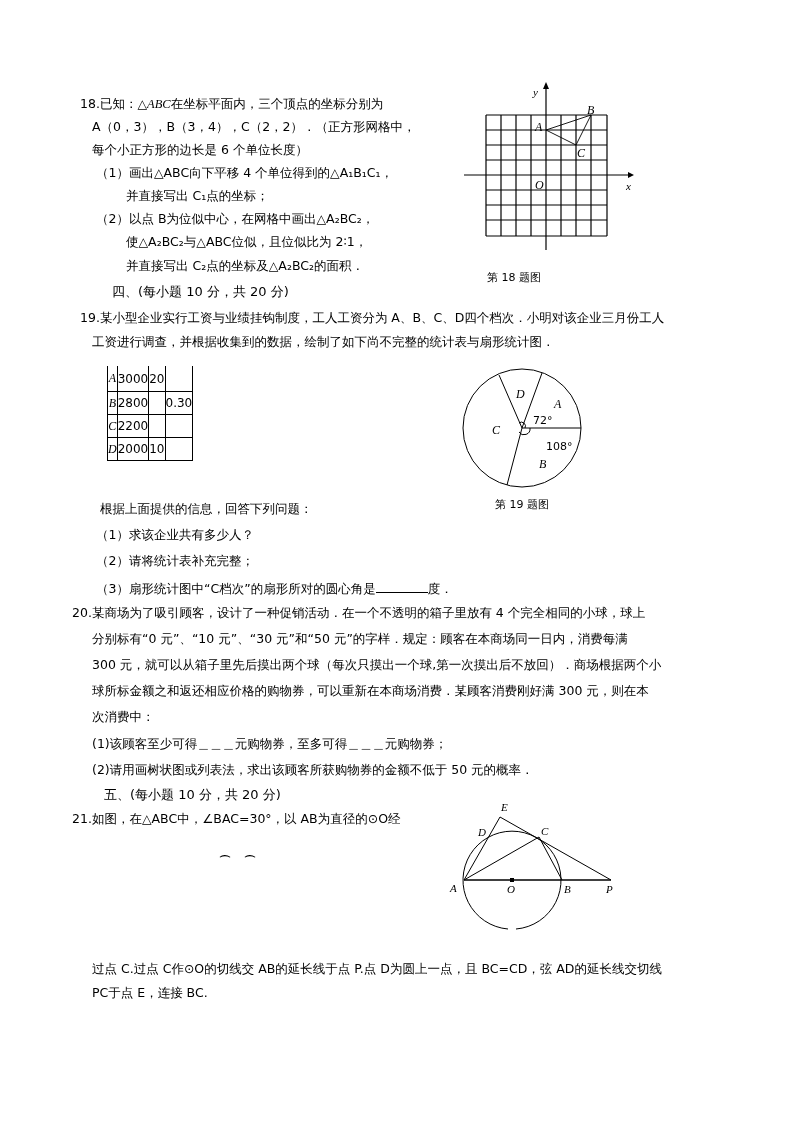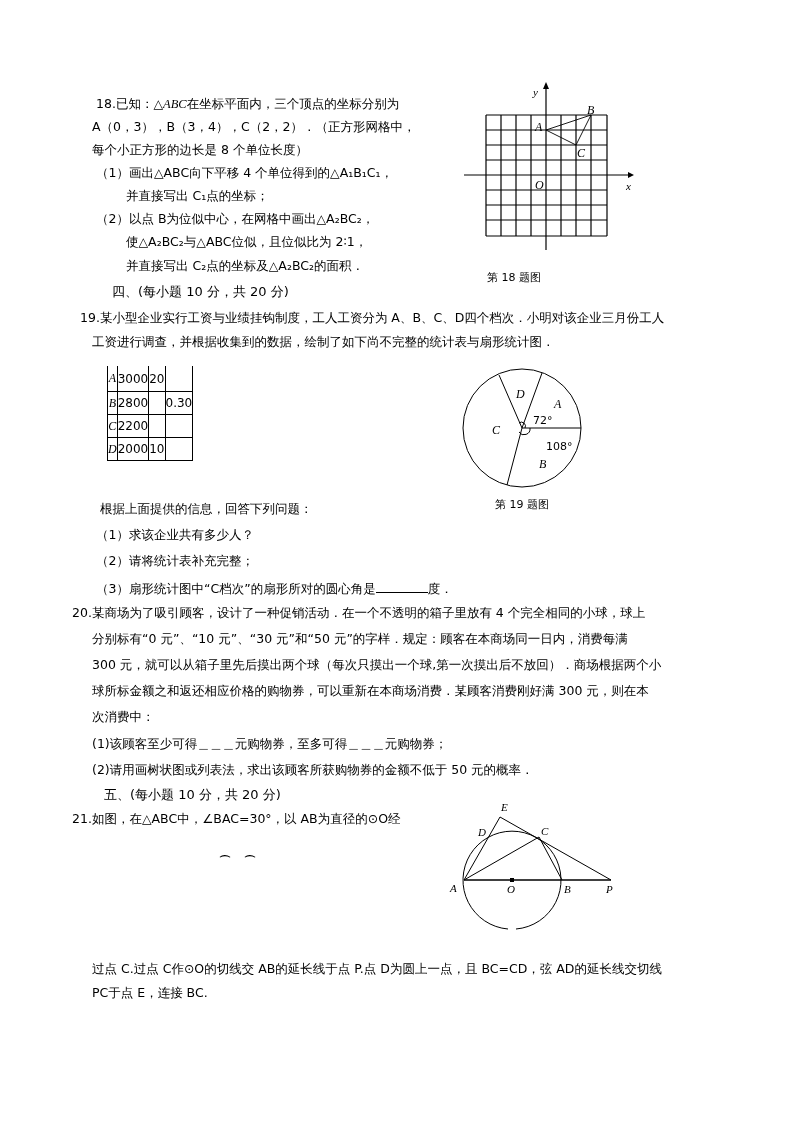--- a/index.html
+++ b/index.html
@@ -18,25 +18,25 @@
     border: 1px solid #000; text-align: center; font-size: 12px; padding: 0;
     height: 22px;
   }
   .tbl tr:first-child td { border-top: none; height: 25px; }
   .blank-line { display: inline-block; width: 52px; border-bottom: 1px solid #000; height: 12px; vertical-align: baseline; }
 </style>
 </head>
 <body>
 
 <div>
-  <div class="abs" style="left:80px;top:98px;margin-left:16px;">
+  <div class="abs" style="left:80px;top:98px;">
     <span>18.</span><span>已知：△</span><span class="it">ABC</span><span>在坐标平面内，三个顶点的坐标分别为</span>
   </div>
   <div class="abs" style="left:92px;top:121px;">A（0，3），B（3，4），C（2，2）．（正方形网格中，</div>
-  <div class="abs" style="left:92px;top:144px;">每个小正方形的边长是 8 个单位长度）</div>
+  <div class="abs" style="left:92px;top:144px;">每个小正方形的边长是 6 个单位长度）</div>
   <div class="abs" style="left:96px;top:167px;">（1）画出△ABC向下平移 4 个单位得到的△A₁B₁C₁，</div>
   <div class="abs" style="left:126px;top:190px;">并直接写出 C₁点的坐标；</div>
   <div class="abs" style="left:96px;top:213px;">（2）以点 B为位似中心，在网格中画出△A₂BC₂，</div>
   <div class="abs" style="left:126px;top:236px;">使△A₂BC₂与△ABC位似，且位似比为 2∶1，</div>
   <div class="abs" style="left:126px;top:260px;">并直接写出 C₂点的坐标及△A₂BC₂的面积．</div>
 </div>
 
 <div>
   <svg width="794" height="1123">
     <g stroke="#000" stroke-width="1.2" fill="none">

